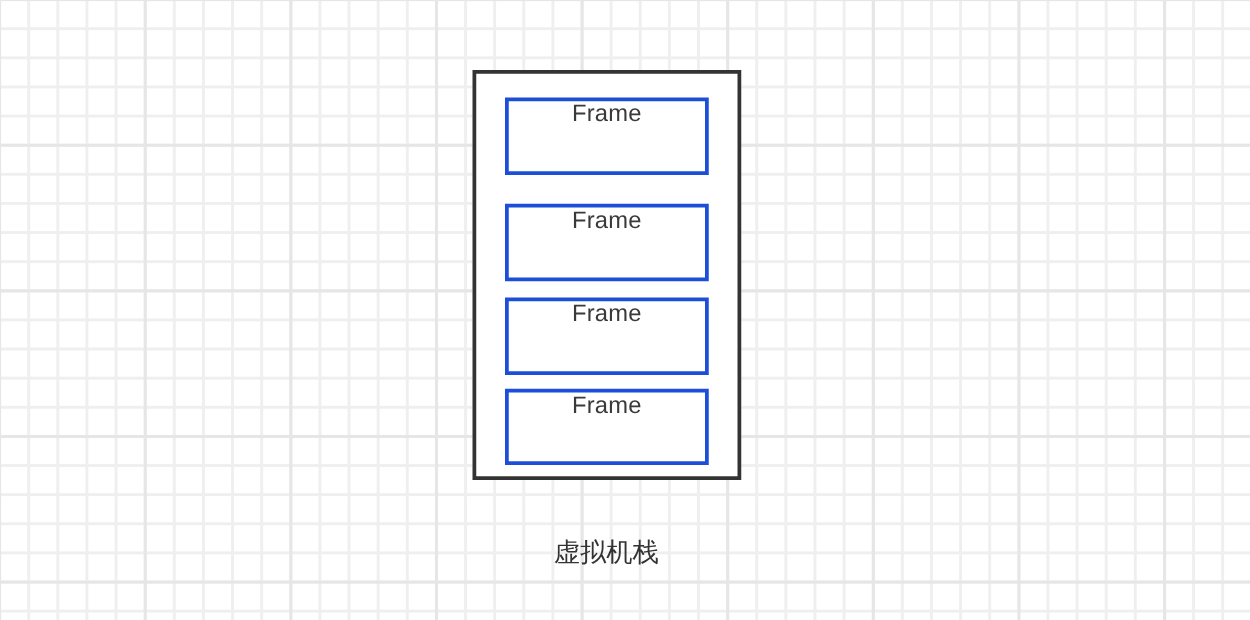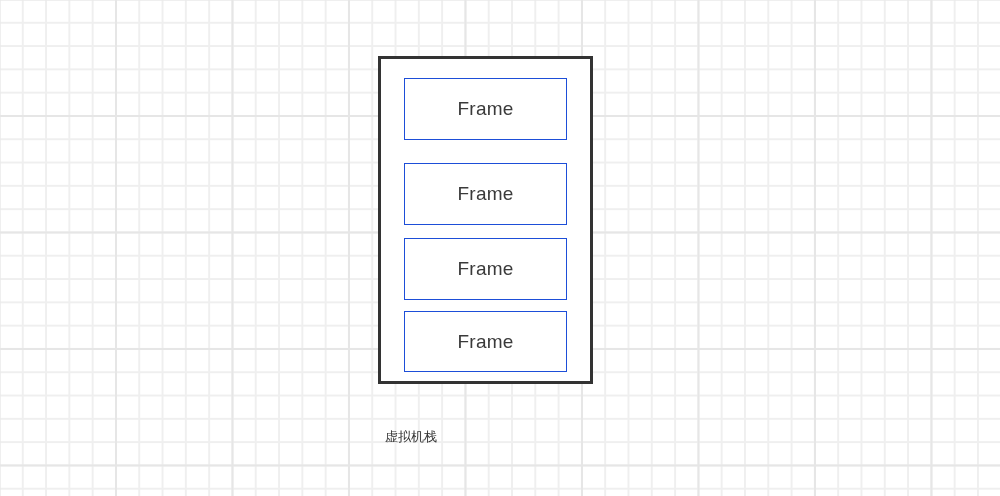--- a/index.html
+++ b/index.html
@@ -33,41 +33,41 @@
       top: 56px;
       width: 209px;
       height: 322px;
       border: 3px solid #333333;
       background: #ffffff;
     }
     .frame {
       position: absolute;
       left: 404px;
       width: 157px;
-      border: 1px solid #1d4ed8;
+      border: 3px solid #1d4ed8;
       background: #ffffff;
       display: flex;
-      align-items: center;
       justify-content: center;
       color: #3a3a3a;
       font-size: 19px;
       box-sizing: border-box;
     }
     .frame span { letter-spacing: 0.2px; }
     .f1 { top: 78px; height: 62px; width: 163px; }
     .f2 { top: 163px; height: 62px; width: 163px; }
     .f3 { top: 238px; height: 62px; width: 163px; }
     .f4 { top: 311px; height: 61px; width: 163px; }
     .caption {
       position: absolute;
       left: 385px;
       top: 428px;
       width: 200px;
+      text-align: center;
       font-family: "DejaVu Sans", sans-serif;
-      font-size: 13px;
+      font-size: 21px;
       color: #333333;
     }
   </style>
 </head>
 <body>
 
 <div class="grid"></div>
 
 <div class="stack"></div>
 

